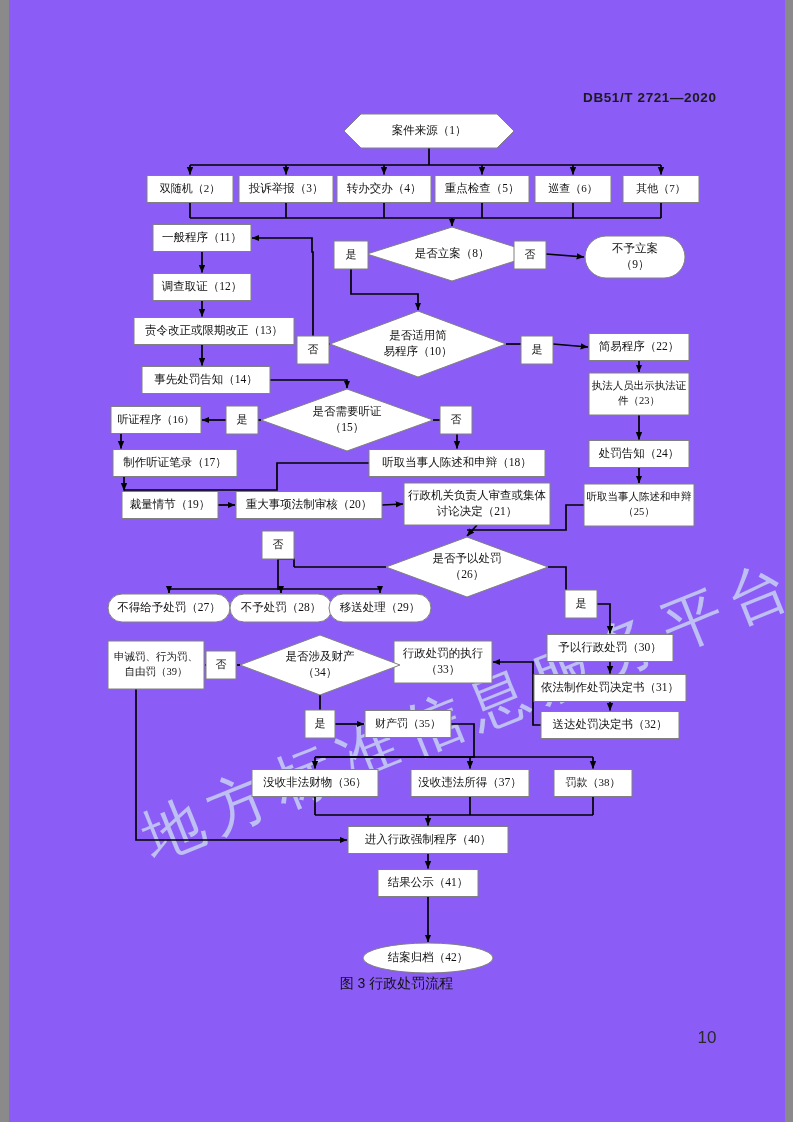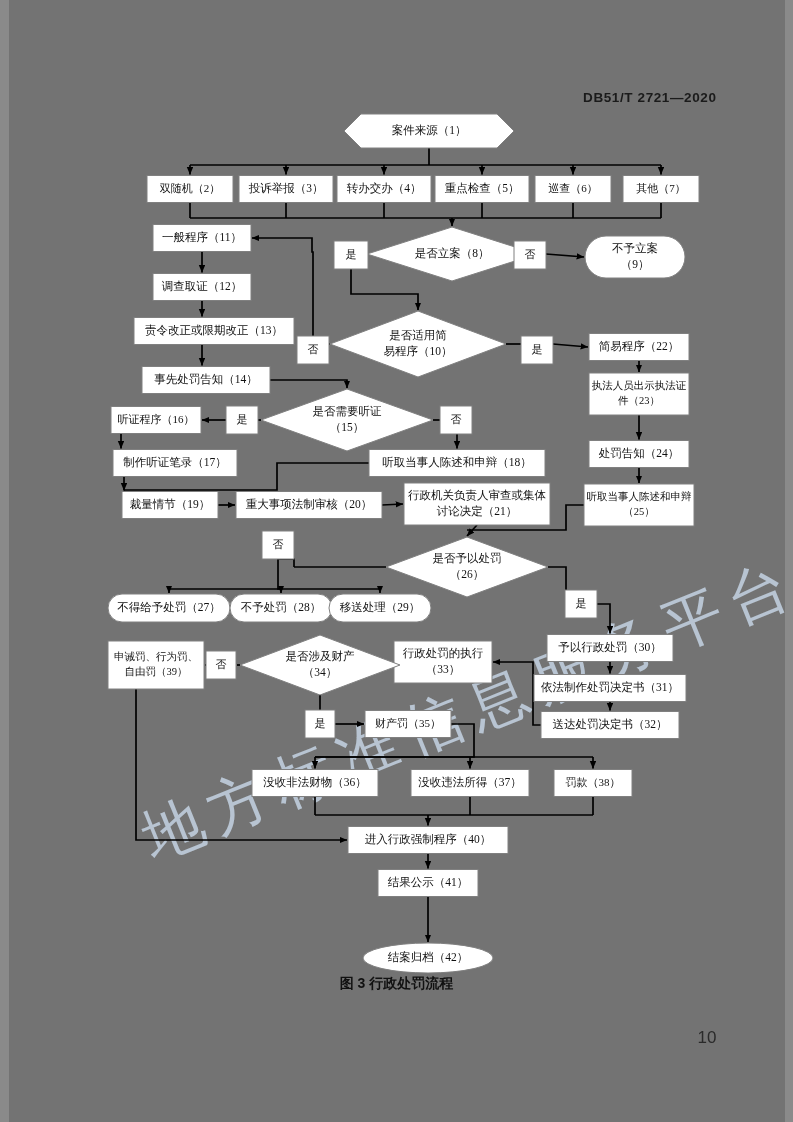--- a/index.html
+++ b/index.html
@@ -1,21 +1,21 @@
 <!DOCTYPE html>
 <html><head>
 <meta charset="utf-8">
 <style>
   html,body{margin:0;padding:0;background:#8a8a8a;}
   body{font-family:"Liberation Serif","DejaVu Serif",serif;}
   .page{
     position:relative;
     width:776px;height:1122px;
     margin:0 auto;
-    background:#737373;
+    background:#8b5cf6;
     overflow:hidden;
   }
   .doc-header{
     position:absolute;
     top:90px;right:68px;
     font-family:"Liberation Sans","DejaVu Sans",sans-serif;
     font-size:13.5px;
     font-weight:700;
     letter-spacing:.6px;
     color:#1b1b1b;
@@ -28,21 +28,21 @@
     font-size:17px;
     color:#2a2a2a;
   }
   .fig-caption{
     position:absolute;
     left:0;right:0;
     top:975px;
     text-align:center;
     font-family:"Liberation Sans","DejaVu Sans",sans-serif;
     font-size:14px;
-    font-weight:700;
+    font-weight:400;
     color:#111;
   }
   .chart-area{
     position:absolute;
     left:0;top:0;
     width:793px;height:1122px;
   }
   svg.flow{display:block;width:793px;height:1122px;}
   svg.flow text{
     font-family:"Liberation Serif","DejaVu Serif",serif;

